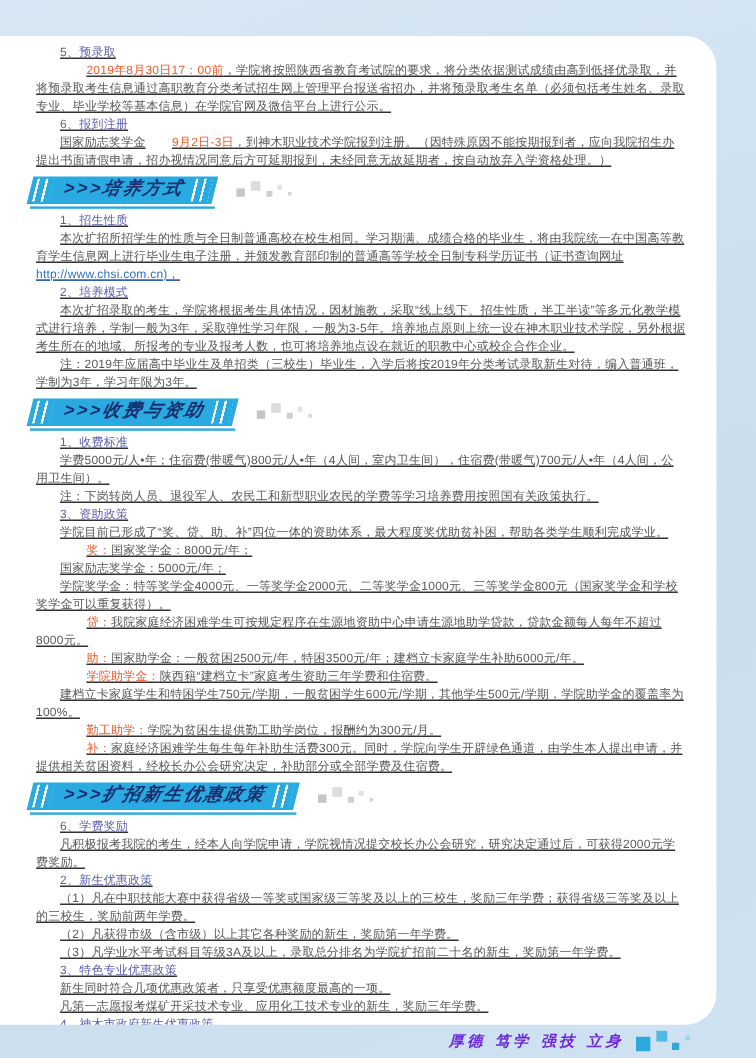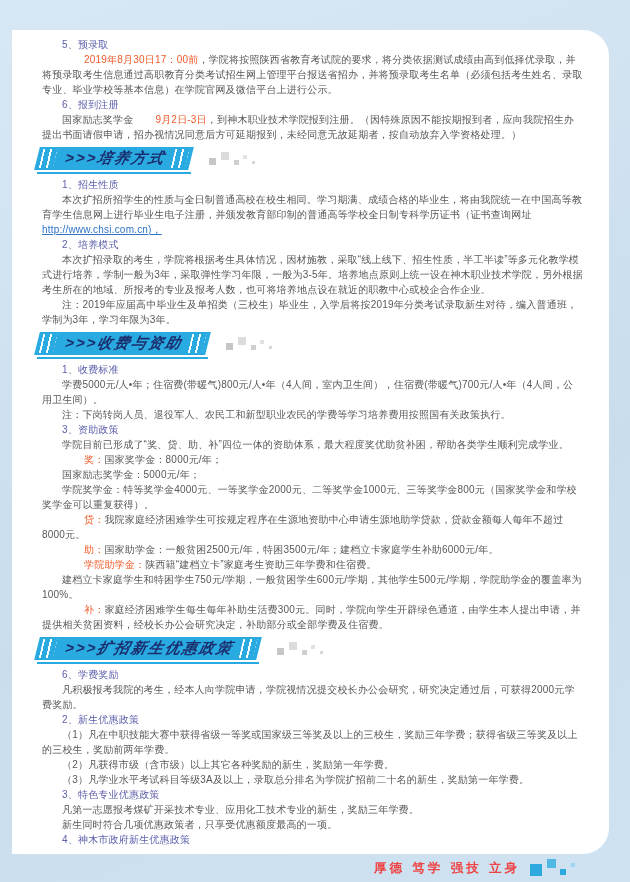--- a/index.html
+++ b/index.html
@@ -3,23 +3,23 @@
 <meta charset="utf-8">
 <style>
   * { margin:0; padding:0; box-sizing:border-box; }
   html,body { width:630px; height:882px; }
   body {
     font-family:"Liberation Sans","DejaVu Sans",sans-serif;
     background:linear-gradient(160deg,#d8e7f4 0%,#c9dded 60%,#cfe2f1 100%);
     position:relative; overflow:hidden;
   }
   .card {
-    position:absolute; left:12px; top:30px; width:597px; height:824px;
+    position:absolute; left:0; top:30px; width:597px; height:824px;
     background:#ffffff; border-radius:0 26px 26px 0;
-    padding:7px 26px 0 30px; overflow:hidden;
+    padding:7px 26px 0 30px; overflow:hidden;text-decoration:underline;
   }
   p { font-size:10px; line-height:15px; color:#595757; letter-spacing:.2px; }
   .indent { text-indent:2em; }
   .heading { color:#5b5ea9; }
   .orange { color:#f05a28;margin-left:22px; }
   .link { color:#2e71c5; text-decoration:underline; }
   
   .banner-block { display:inline-block; border-bottom:2px solid #29abe2; padding-bottom:2px; margin:5px 0 3px -5px; }
   .banner {
     position:relative; display:inline-block; background:#29abe2;
@@ -41,22 +41,22 @@
   .deco .c { left:25px; top:8px; width:5px; height:5px; background:#cfcfcf; }
   .deco .d { left:34px; top:3px; width:4px; height:4px; background:#e2e2e2; }
   .deco .e { left:43px; top:9px; width:3px; height:3px; background:#d6d6d6; }
   
   .footer {
     position:absolute; left:0; bottom:0; width:630px; height:28px;
     display:flex; align-items:center; justify-content:flex-end; padding-right:48px;
   }
   .motto {
     font-family:"DejaVu Serif","Liberation Serif",serif;
-    font-weight:bold; font-size:12.5px;
-    color:#ef4444; letter-spacing:3px; margin-right:10px;
+    font-style:italic; font-weight:bold; font-size:12.5px;
+    color:#6d28d9; letter-spacing:3px; margin-right:10px;
   }
   .fsq { position:relative; display:inline-block; width:52px; height:18px; }
   .fsq i { position:absolute; display:block; }
   .fsq .a { left:0;  top:5px;  width:12px; height:12px; background:#2ea9dd; }
   .fsq .b { left:17px; top:0;  width:9px;  height:9px;  background:#4fb8e4; }
   .fsq .c { left:30px; top:10px; width:6px; height:6px; background:#2ea9dd; }
   .fsq .d { left:41px; top:4px; width:4px; height:4px; background:#9bd5ee; }
 </style>
 </head>
 <body>
@@ -88,35 +88,36 @@
   <p class="indent">注：下岗转岗人员、退役军人、农民工和新型职业农民的学费等学习培养费用按照国有关政策执行。</p>
   <p class="heading indent">3、资助政策</p>
   <p class="indent">学院目前已形成了“奖、贷、助、补”四位一体的资助体系，最大程度奖优助贫补困，帮助各类学生顺利完成学业。</p>
   <p class="indent"><span class="orange">奖：</span><span>国家奖学金：8000元/年；</span></p>
   <p class="indent">国家励志奖学金：5000元/年；</p>
   <p class="indent">学院奖学金：特等奖学金4000元、一等奖学金2000元、二等奖学金1000元、三等奖学金800元（国家奖学金和学校奖学金可以重复获得）。</p>
   <p class="indent"><span class="orange">贷：</span><span>我院家庭经济困难学生可按规定程序在生源地资助中心申请生源地助学贷款，贷款金额每人每年不超过8000元。</span></p>
   <p class="indent"><span class="orange">助：</span><span>国家助学金：一般贫困2500元/年，特困3500元/年；建档立卡家庭学生补助6000元/年。</span></p>
   <p class="indent"><span class="orange">学院助学金：</span><span>陕西籍“建档立卡”家庭考生资助三年学费和住宿费。</span></p>
   <p class="indent">建档立卡家庭学生和特困学生750元/学期，一般贫困学生600元/学期，其他学生500元/学期，学院助学金的覆盖率为100%。</p>
+  <p class="indent"><span class="orange">勤工助学：</span><span>学院为贫困生提供勤工助学岗位，报酬约为300元/月。</span></p>
   <p class="indent"><span class="orange">补：</span><span>家庭经济困难学生每生每年补助生活费300元。同时，学院向学生开辟绿色通道，由学生本人提出申请，并提供相关贫困资料，经校长办公会研究决定，补助部分或全部学费及住宿费。</span></p>
 
   <div>
     <span class="banner-block"><span class="banner"><span class="stripes left"></span><span class="banner-label">&gt;&gt;&gt;扩招新生优惠政策</span><span class="stripes right"></span></span></span><span class="deco"><i class="a"></i><i class="b"></i><i class="c"></i><i class="d"></i><i class="e"></i></span>
   </div>
 
   <p class="heading indent">6、学费奖励</p>
   <p class="indent">凡积极报考我院的考生，经本人向学院申请，学院视情况提交校长办公会研究，研究决定通过后，可获得2000元学费奖励。</p>
   <p class="heading indent">2、新生优惠政策</p>
   <p class="indent">（1）凡在中职技能大赛中获得省级一等奖或国家级三等奖及以上的三校生，奖励三年学费；获得省级三等奖及以上的三校生，奖励前两年学费。</p>
   <p class="indent">（2）凡获得市级（含市级）以上其它各种奖励的新生，奖励第一年学费。</p>
   <p class="indent">（3）凡学业水平考试科目等级3A及以上，录取总分排名为学院扩招前二十名的新生，奖励第一年学费。</p>
   <p class="heading indent">3、特色专业优惠政策</p>
+  <p class="indent">新生同时符合几项优惠政策者，只享受优惠额度最高的一项。</p>
   <p class="indent">凡第一志愿报考煤矿开采技术专业、应用化工技术专业的新生，奖励三年学费。</p>
-  <p class="indent">新生同时符合几项优惠政策者，只享受优惠额度最高的一项。</p>
   <p class="heading indent">4、神木市政府新生优惠政策</p>
 
 </div>
 
 <div class="footer">
   <span class="motto">厚德 笃学 强技 立身</span>
   <span class="fsq">
       <i class="a"></i>
       <i class="b"></i>
       <i class="c"></i>

